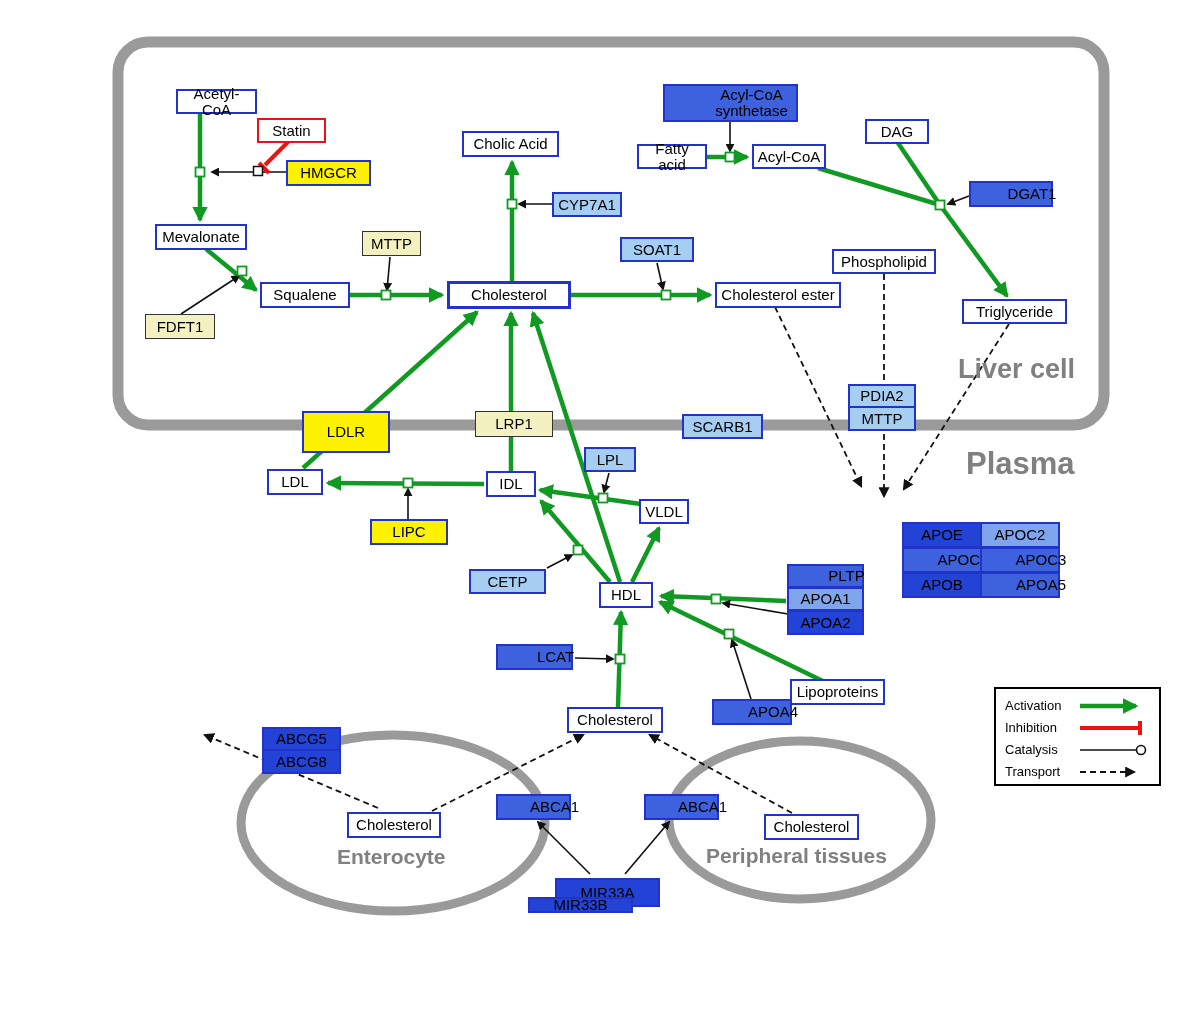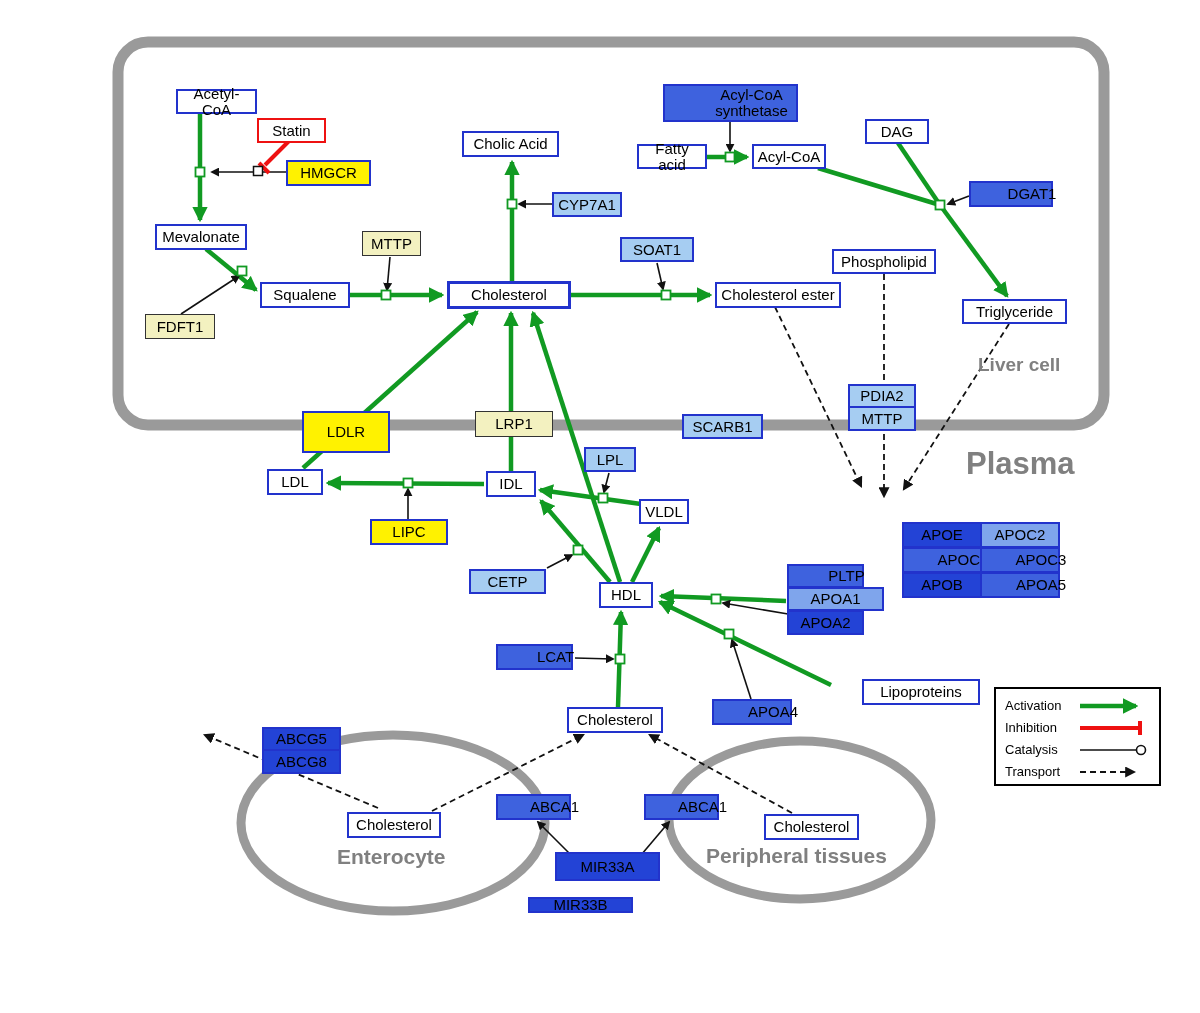--- a/index.html
+++ b/index.html
@@ -128,21 +128,21 @@
     <g>
       <path class="e-green" d="M1080,706 L1136,706" marker-end="url(#mAg)"></path>
       <path class="e-red" d="M1080,728 L1140,728"></path>
       <path class="e-red" d="M1140,721 L1140,735"></path>
       <path class="e-black" d="M1080,750 L1136,750"></path>
       <circle cx="1141" cy="750" r="4.5" fill="#fff" stroke="#111" stroke-width="1.6"></circle>
       <path class="e-dash" d="M1080,772 L1134,772" marker-end="url(#mAd)"></path>
     </g>
   </svg>
 
-  <div class="region-label" style="left:978px;top:354px;font-size:19px;">Liver cell</div>
+  <div class="region-label" style="left:958px;top:354px;font-size:27px;">Liver cell</div>
   <div class="region-label" style="left:966px;top:446px;font-size:31px;">Plasma</div>
   <div class="region-label" style="left:337px;top:845px;font-size:21px;">Enterocyte</div>
   <div class="region-label" style="left:706px;top:844px;font-size:21px;">Peripheral tissues</div>
 
   <div class="node metab" style="left:176px;top:89px;width:81px;height:25px">Acetyl-CoA</div>
   <div class="node metab statin" style="left:257px;top:118px;width:69px;height:25px">Statin</div>
   <div class="node yellow" style="left:286px;top:160px;width:85px;height:26px">HMGCR</div>
   <div class="node metab" style="left:155px;top:224px;width:92px;height:26px">Mevalonate</div>
   <div class="node paleyellow" style="left:145px;top:314px;width:70px;height:25px">FDFT1</div>
   <div class="node metab" style="left:260px;top:282px;width:90px;height:26px">Squalene</div>
@@ -167,40 +167,40 @@
   <div class="node lblue" style="left:682px;top:414px;width:81px;height:25px">SCARB1</div>
 
   <div class="node metab" style="left:267px;top:469px;width:56px;height:26px">LDL</div>
   <div class="node metab" style="left:486px;top:471px;width:50px;height:26px">IDL</div>
   <div class="node lblue" style="left:584px;top:447px;width:52px;height:25px">LPL</div>
   <div class="node metab" style="left:639px;top:499px;width:50px;height:25px">VLDL</div>
   <div class="node yellow" style="left:370px;top:519px;width:78px;height:26px">LIPC</div>
   <div class="node lblue" style="left:469px;top:569px;width:77px;height:25px">CETP</div>
   <div class="node metab" style="left:599px;top:582px;width:54px;height:26px">HDL</div>
   <div class="node mblue" style="left:787px;top:564px;width:77px;height:24px">PLTP</div>
-  <div class="node sblue" style="left:787px;top:587px;width:97px;height:24px">APOA1</div>
+  <div class="node sblue" style="left:787px;top:587px;width:77px;height:24px">APOA1</div>
   <div class="node dblue" style="left:787px;top:610px;width:77px;height:25px">APOA2</div>
   <div class="node dblue" style="left:902px;top:522px;width:80px;height:26px">APOE</div>
   <div class="node sblue" style="left:980px;top:522px;width:80px;height:26px">APOC2</div>
   <div class="node mblue" style="left:902px;top:547px;width:80px;height:26px">APOC1</div>
   <div class="node mblue" style="left:980px;top:547px;width:80px;height:26px">APOC3</div>
   <div class="node dblue" style="left:902px;top:572px;width:80px;height:26px">APOB</div>
   <div class="node mblue" style="left:980px;top:572px;width:80px;height:26px">APOA5</div>
   <div class="node mblue" style="left:496px;top:644px;width:77px;height:26px">LCAT</div>
   <div class="node mblue" style="left:712px;top:699px;width:80px;height:26px">APOA4</div>
-  <div class="node metab" style="left:862px;top:679px;width:118px;height:26px">Lipoproteins</div>
+  <div class="node metab" style="left:790px;top:679px;width:95px;height:26px">Lipoproteins</div>
   <div class="node metab" style="left:567px;top:707px;width:96px;height:26px">Cholesterol</div>
 
   <div class="node dblue" style="left:262px;top:727px;width:79px;height:24px">ABCG5</div>
   <div class="node dblue" style="left:262px;top:749px;width:79px;height:25px">ABCG8</div>
   <div class="node metab" style="left:347px;top:812px;width:94px;height:26px">Cholesterol</div>
   <div class="node mblue" style="left:496px;top:794px;width:75px;height:26px">ABCA1</div>
   <div class="node mblue" style="left:644px;top:794px;width:75px;height:26px">ABCA1</div>
   <div class="node metab" style="left:764px;top:814px;width:95px;height:26px">Cholesterol</div>
-  <div class="node dblue" style="left:555px;top:852px;width:105px;height:29px">MIR33A</div>
+  <div class="node dblue" style="left:555px;top:878px;width:105px;height:29px">MIR33A</div>
   <div class="node dblue" style="left:528px;top:897px;width:105px;height:16px">MIR33B</div>
 
   <div class="legend-text" style="left:1005px;top:698px;">Activation</div>
   <div class="legend-text" style="left:1005px;top:720px;">Inhibition</div>
   <div class="legend-text" style="left:1005px;top:742px;">Catalysis</div>
   <div class="legend-text" style="left:1005px;top:764px;">Transport</div>
 
 </div>
 
 </body></html>

